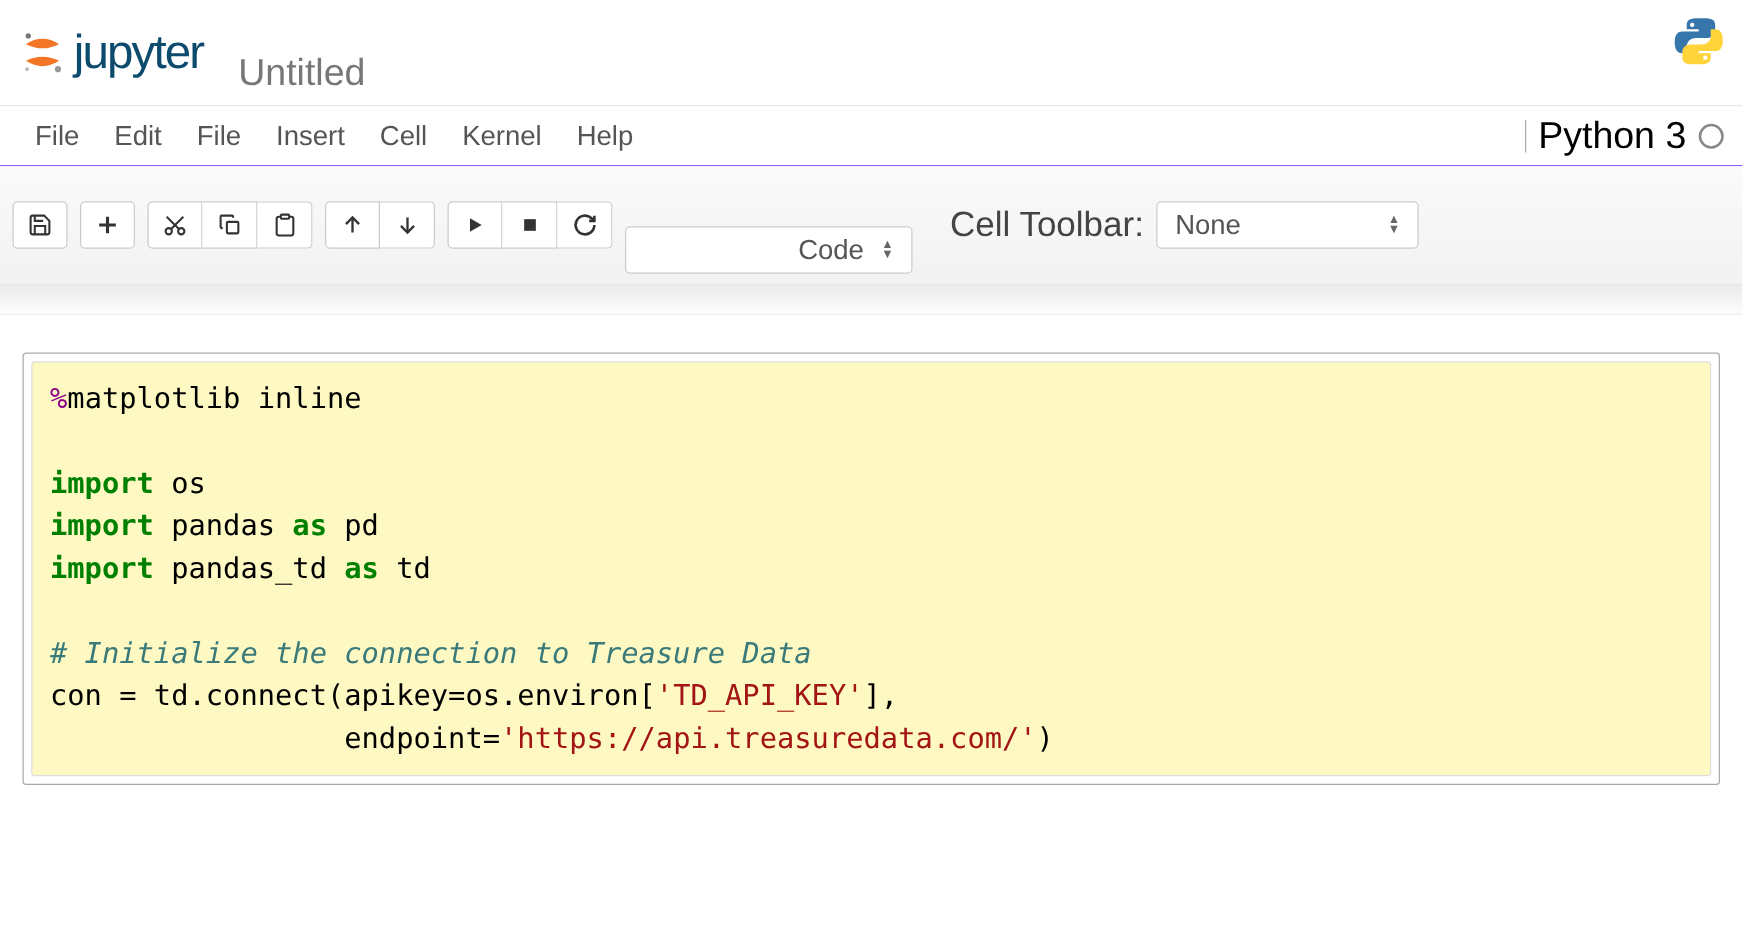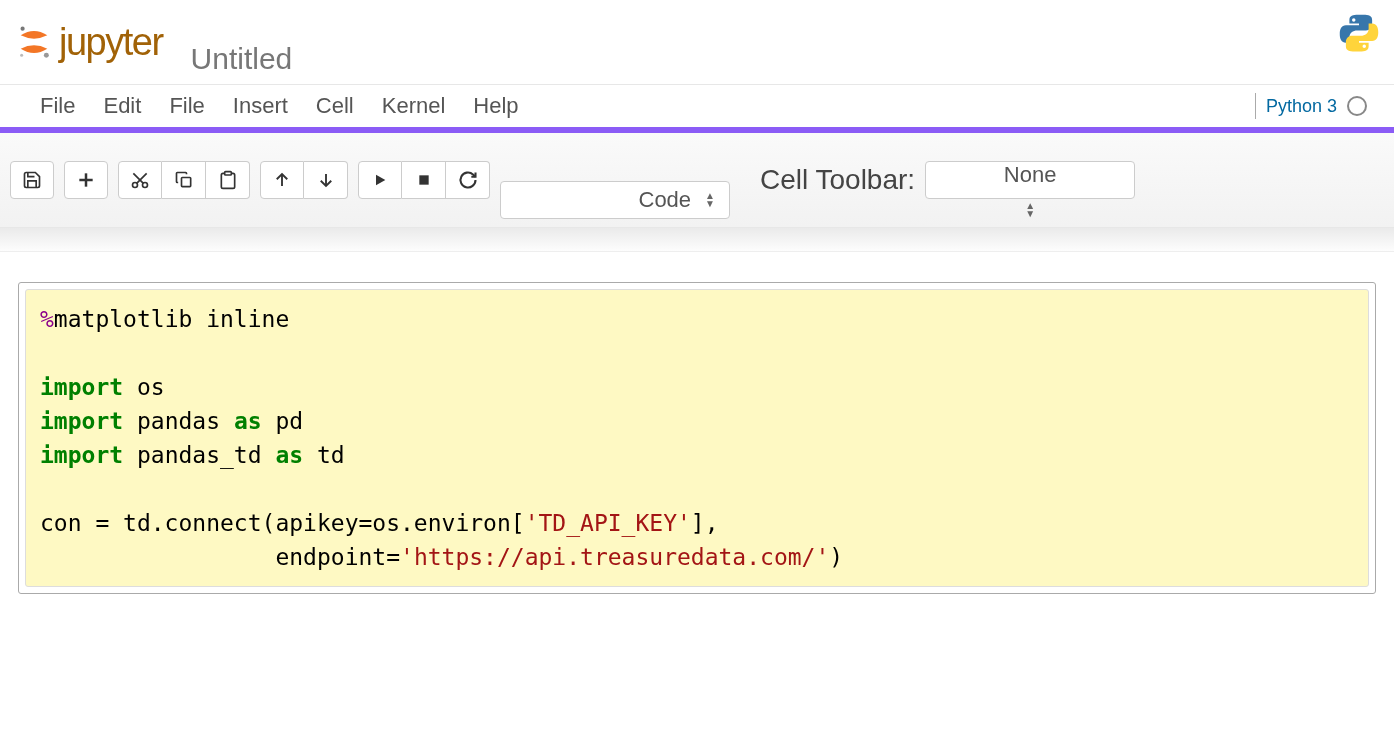--- a/index.html
+++ b/index.html
@@ -25,42 +25,42 @@
 .logo-icon {
   width: 38px;
   height: 38px;
   display: flex;
   flex-direction: column;
   align-items: center;
   justify-content: center;
 }
 .logo-text {
   font-size: 38px;
-  color: #a16207;
+  color: #0c4a6e;
   letter-spacing: -1.5px;
   font-weight: 400;
 }
 .notebook-title {
   font-size: 30px;
   color: #777;
   font-weight: 400;
   margin-top: 34px;
 }
 .python-logo {
   position: absolute;
   right: 14px;
   top: 12px;
   width: 42px;
   height: 42px;
 }
 .menubar {
   display: flex;
   align-items: center;
-  padding: 0 27px;
-  border-bottom: 6px solid #8b5cf6;
+  padding: 0 15px;
+  border-bottom: 1px solid #8b5cf6;
   background: #fff;
   height: 48px;
 }
 .menu-items { display: flex; gap: 0; }
 .menu-item {
   padding: 8px 14px;
   font-size: 22px;
   color: #555;
   cursor: pointer;
 }
@@ -70,22 +70,22 @@
   display: flex;
   align-items: center;
   gap: 10px;
 }
 .divider-v {
   width: 1px;
   height: 26px;
   background: #aaa;
 }
 .kernel-name {
-  font-size: 18px;
-  color: #0369a1;
+  font-size: 30px;
+  color: #000000;
 }
 .kernel-indicator {
   width: 20px;
   height: 20px;
   border: 2px solid #888;
   border-radius: 50%;
 }
 .toolbar {
   display: flex;
   align-items: center;
@@ -118,21 +118,21 @@
   border-radius: 4px;
   display: flex;
   align-items: center;
   padding: 0 14px;
   gap: 14px;
   cursor: pointer;
   font-size: 22px;
   color: #555;
 }
 .dropdown-wide { min-width: 230px; justify-content: flex-end; margin-top: 40px; }
-.dropdown-med { min-width: 210px; justify-content: space-between; flex-direction: column; }
+.dropdown-med { min-width: 210px; justify-content: space-between; }
 .toolbar-label { font-size: 28px; color: #444; margin-left: 20px; }
 .updown { display:flex; flex-direction:column; line-height:8px; font-size:10px; color:#666; }
 .shadow-strip {
   height: 24px;
   background: linear-gradient(#eaeaea, #fdfdfd);
   border-bottom: 1px solid #eee;
 }
 .notebook-area {
   padding: 30px 18px;
 }
@@ -299,16 +299,17 @@
 <div class="shadow-strip"></div>
 
 <div class="notebook-area" id="notebook">
     <div class="cell selected">
       <div class="input-area"><span class="cm-magic">%</span>matplotlib inline
 
 <span class="cm-keyword">import</span> os
 <span class="cm-keyword">import</span> pandas <span class="cm-keyword">as</span> pd
 <span class="cm-keyword">import</span> pandas_td <span class="cm-keyword">as</span> td
 
+<span class="cm-comment"># Initialize the connection to Treasure Data</span>
 con = td.connect(apikey=os.environ[<span class="cm-string">'TD_API_KEY'</span>],
                  endpoint=<span class="cm-string">'https://api.treasuredata.com/'</span>)</div>
     </div>
   </div>
 
 </body></html>

